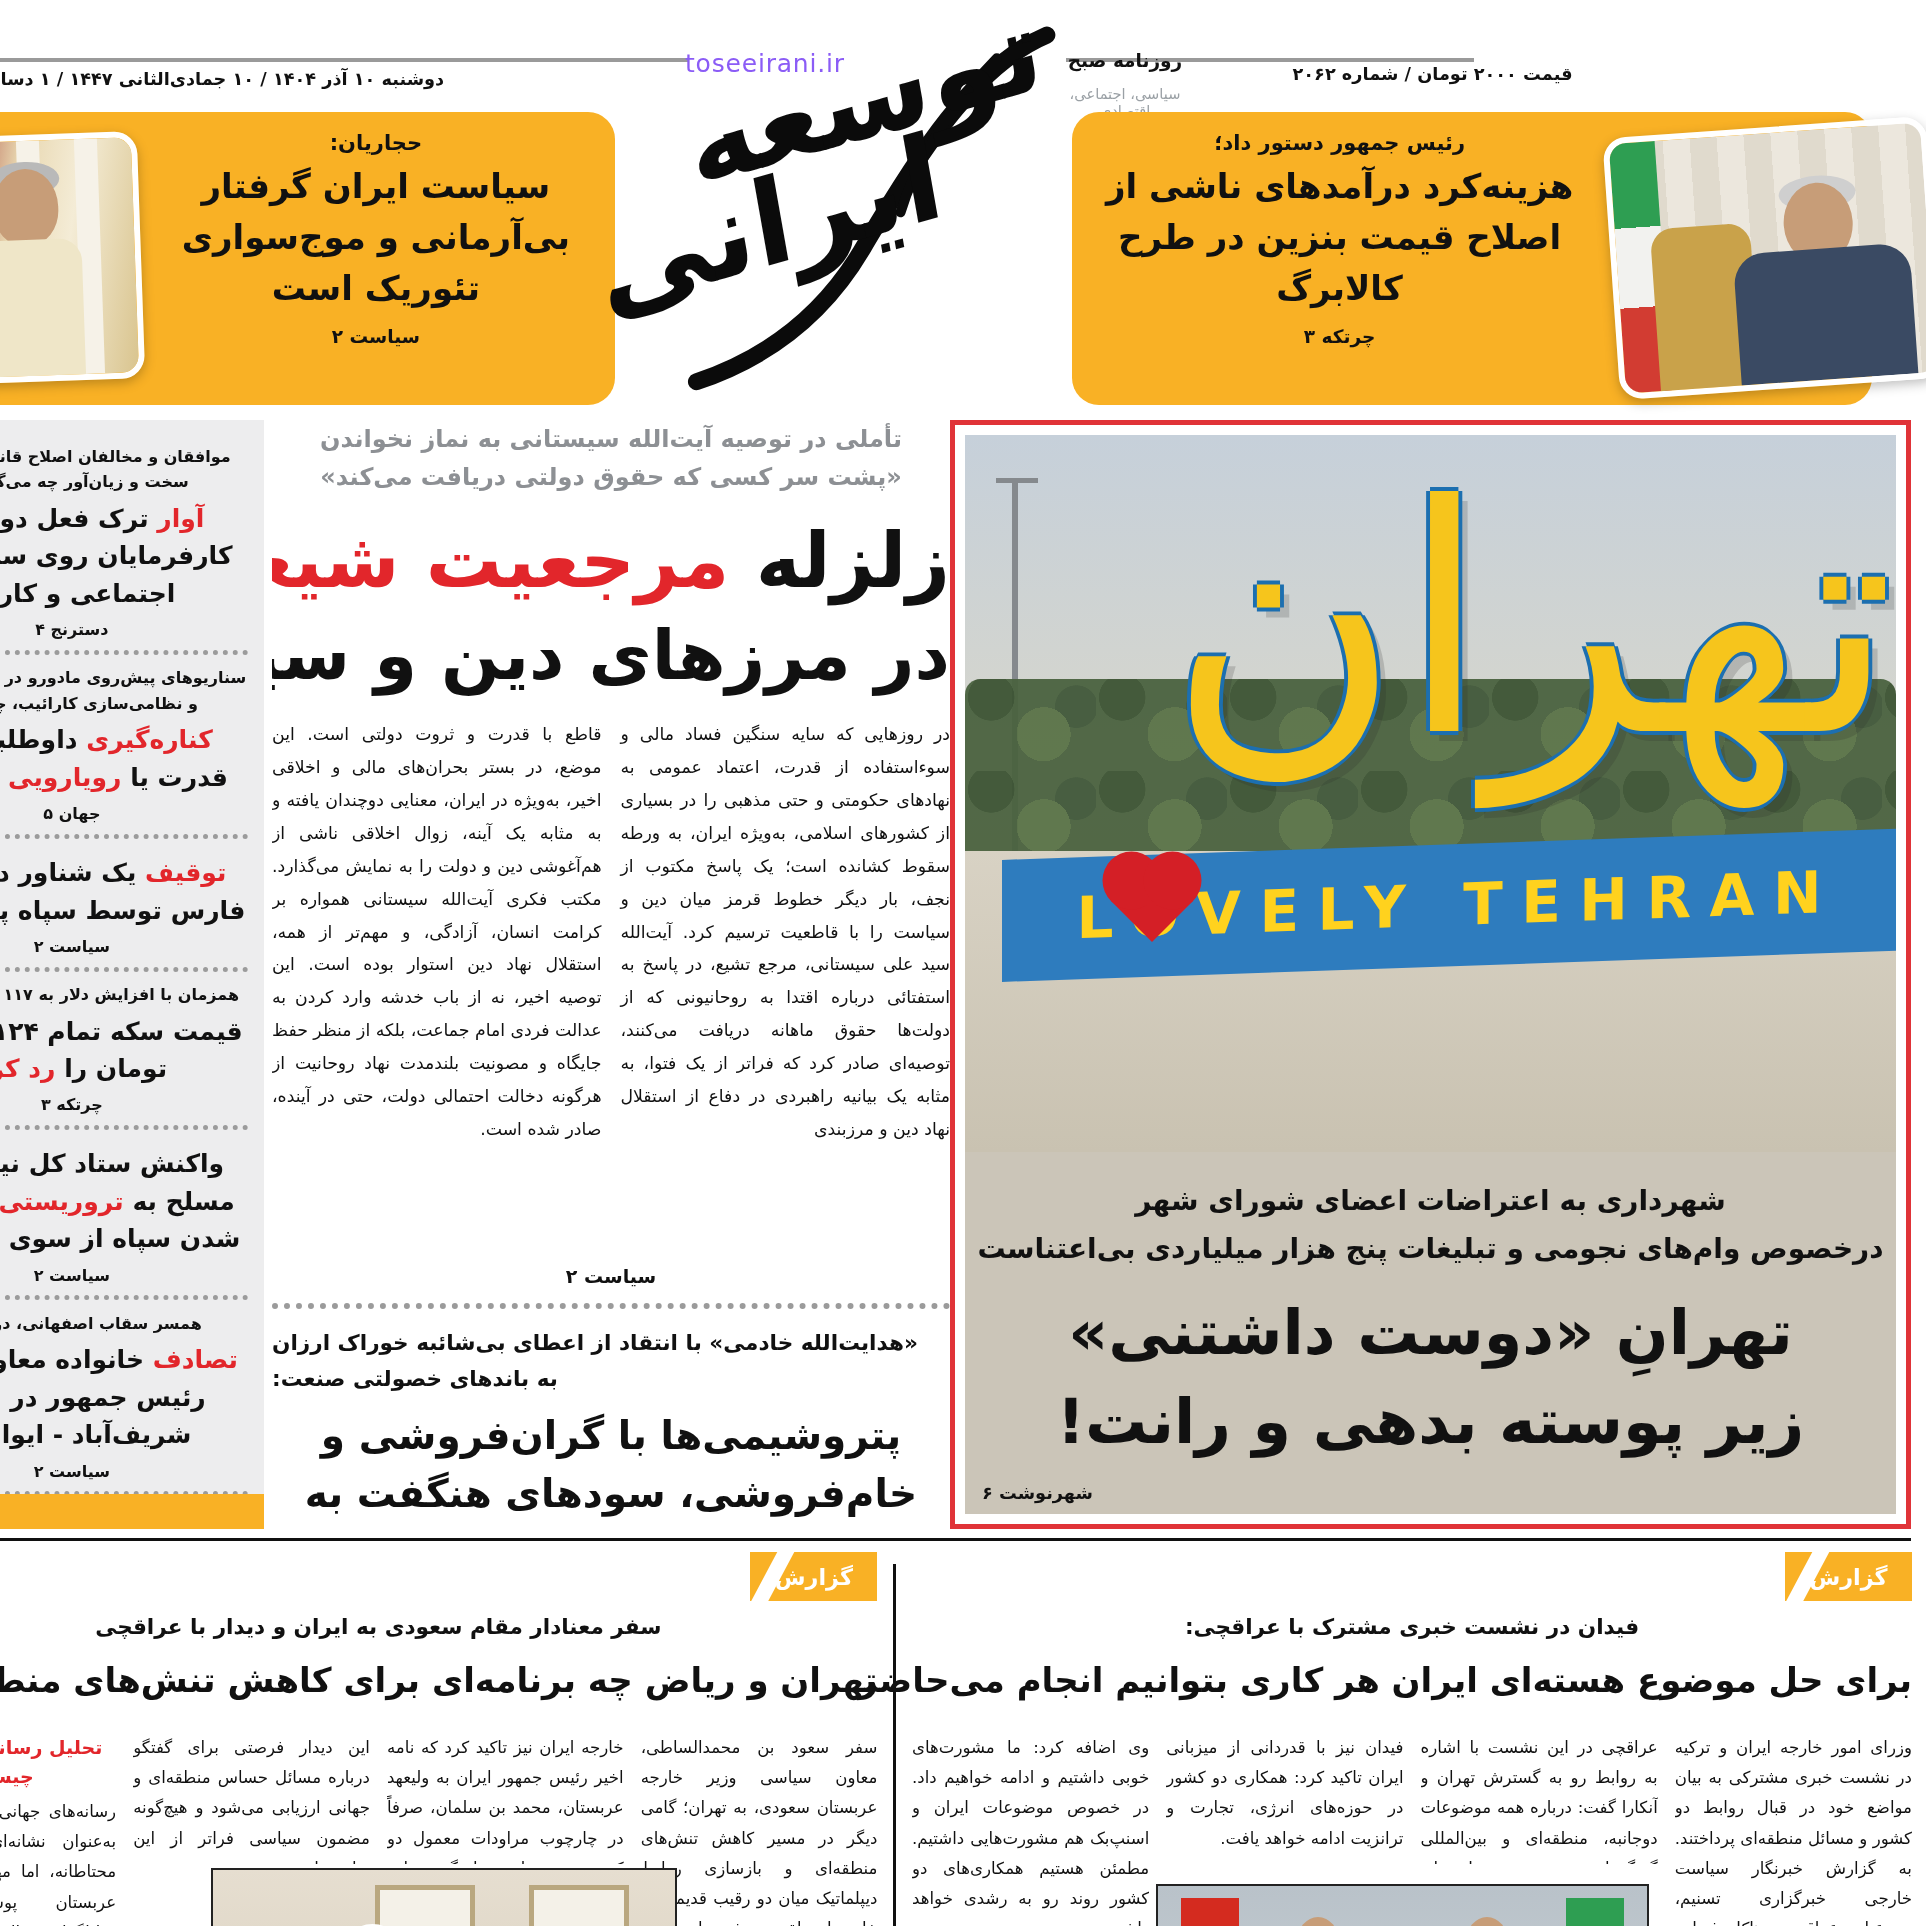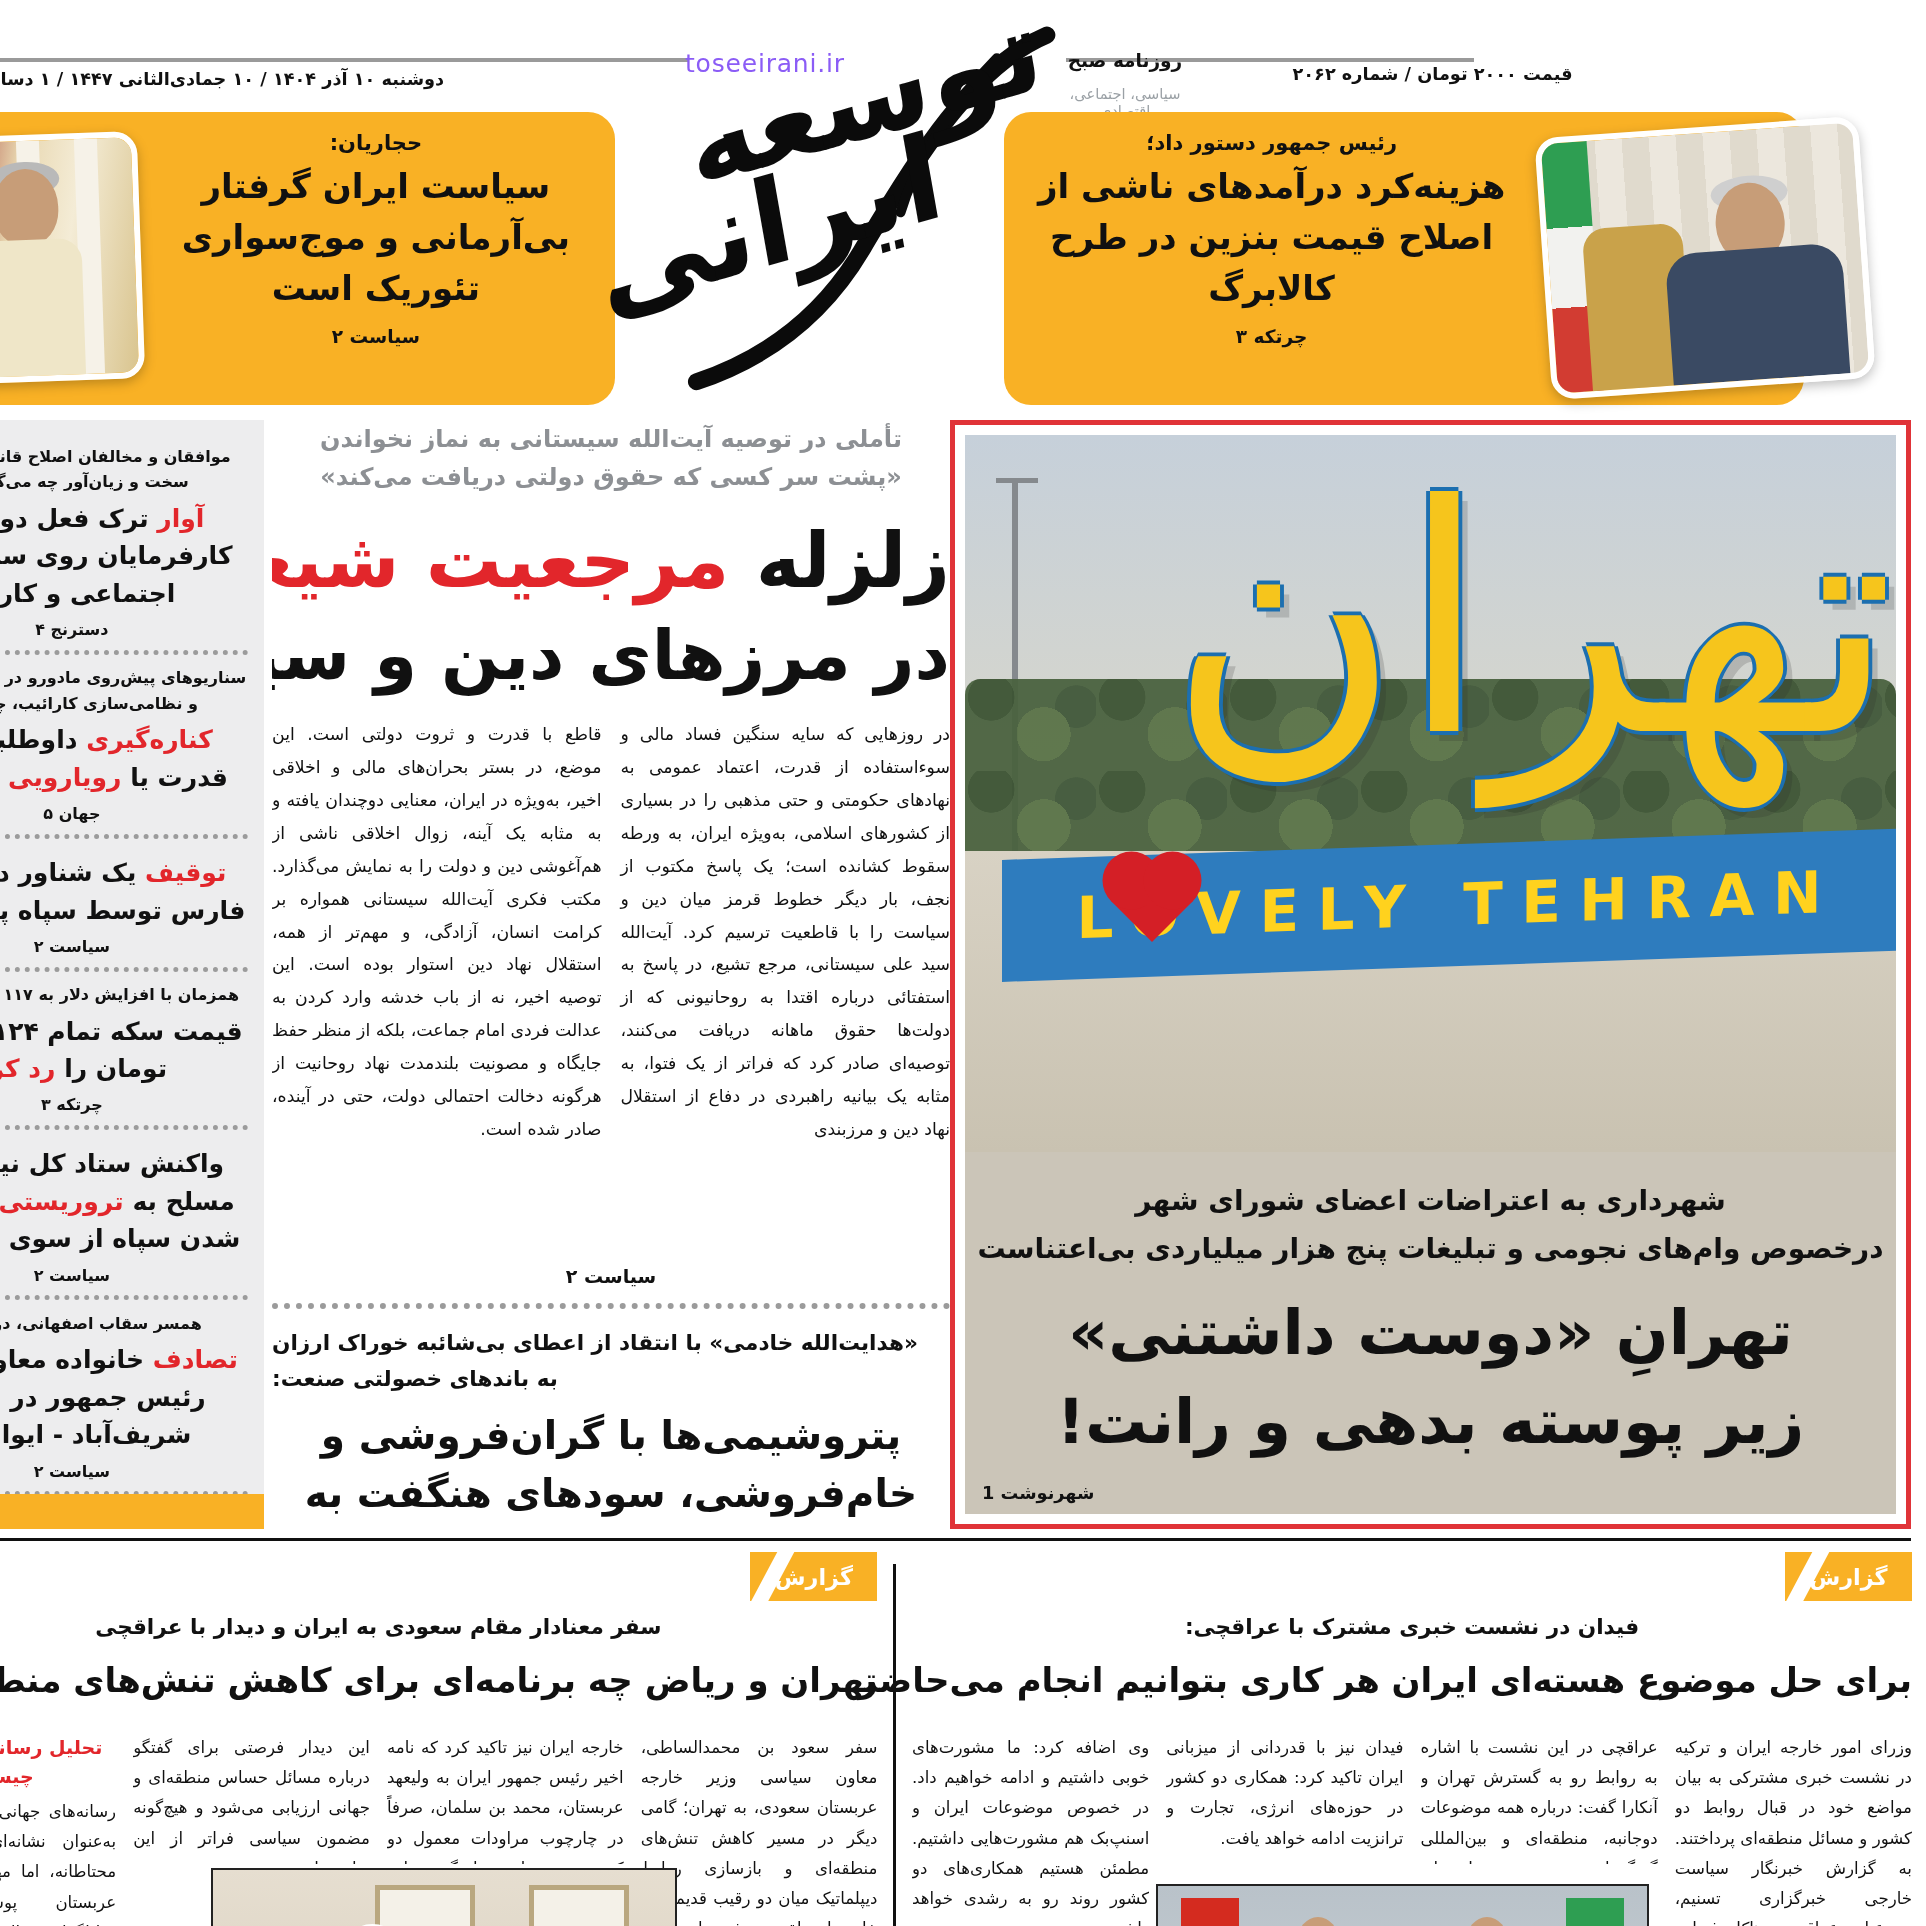--- a/index.html
+++ b/index.html
@@ -17,21 +17,21 @@
   #subtitle{left:1180px;top:50px;width:162px;text-align:center}
   #subtitle .t1{font-size:18.5px;font-weight:bold}
   #subtitle .t2{font-size:14.6px;color:#9aa0a5;margin-top:14px}
   #masthead{left:732px;top:11.6px;width:482px;height:389px;z-index:7;pointer-events:none}
   #masthead .w1,#masthead .w2{position:absolute;font-weight:bold;color:#0b0b0b;white-space:nowrap;line-height:1}
   #masthead .w1{font-size:116px;top:27px;right:31px;transform:rotate(-16deg) skewX(-6deg)}
   #masthead .w2{font-size:116px;top:154px;right:131px;transform:rotate(-16deg) skewX(-6deg)}
   
   .ybox{background:#f9b125;border-radius:27px}
   #banner-left{left:15.4px;top:112px;width:736px;height:293px}
-  #banner-right{left:1140px;top:112px;width:800px;height:293px}
+  #banner-right{left:1208px;top:112px;width:800px;height:293px}
   .bphoto{position:absolute;border:6.2px solid #fff;border-radius:23px;overflow:hidden;box-shadow:0 3.9px 11.6px rgba(0,0,0,.25)}
   #ph-hajj{left:31px;top:23px;width:231px;height:247px;transform:rotate(-2deg)}
   #ph-pez{left:539px;top:15.4px;width:324px;height:262px;transform:rotate(-4deg)}
   .btxt{position:absolute;text-align:center}
   #bl-txt{left:277px;top:19px;width:439px}
   #br-txt{left:11.6px;top:19px;width:512px}
   .bk{font-size:21px;font-weight:bold}
   .bh{font-size:34px;font-weight:bold;line-height:1.5;margin-top:6.2px}
   .brf{font-size:18.5px;font-weight:bold;margin-top:11.6px}
   
@@ -244,21 +244,21 @@
       <div id="teh-fa">تهران</div>
       <div class="heart"></div>
     </div>
     <div id="teh-cap">
       <div class="capk">شهرداری به اعتراضات اعضای شورای شهر</div>
       <div class="capk">درخصوص وام‌های نجومی و تبلیغات پنج هزار میلیاردی بی‌اعتناست</div>
       <div id="teh-h">
         <div>تهرانِ «دوست داشتنی»</div>
         <div>زیر پوسته بدهی و رانت!</div>
       </div>
-      <div id="teh-ref">شهرنوشت 1</div>
+      <div id="teh-ref">شهرنوشت ۶</div>
     </div>
   </div>
 
   <div class="abs" id="hr1"></div>
   <div class="abs" id="divider-mid"></div>
 
   <div class="report" id="rep-r">
     <div class="tagbox">
         <div class="slash"></div>
         <span>گزارش</span>

